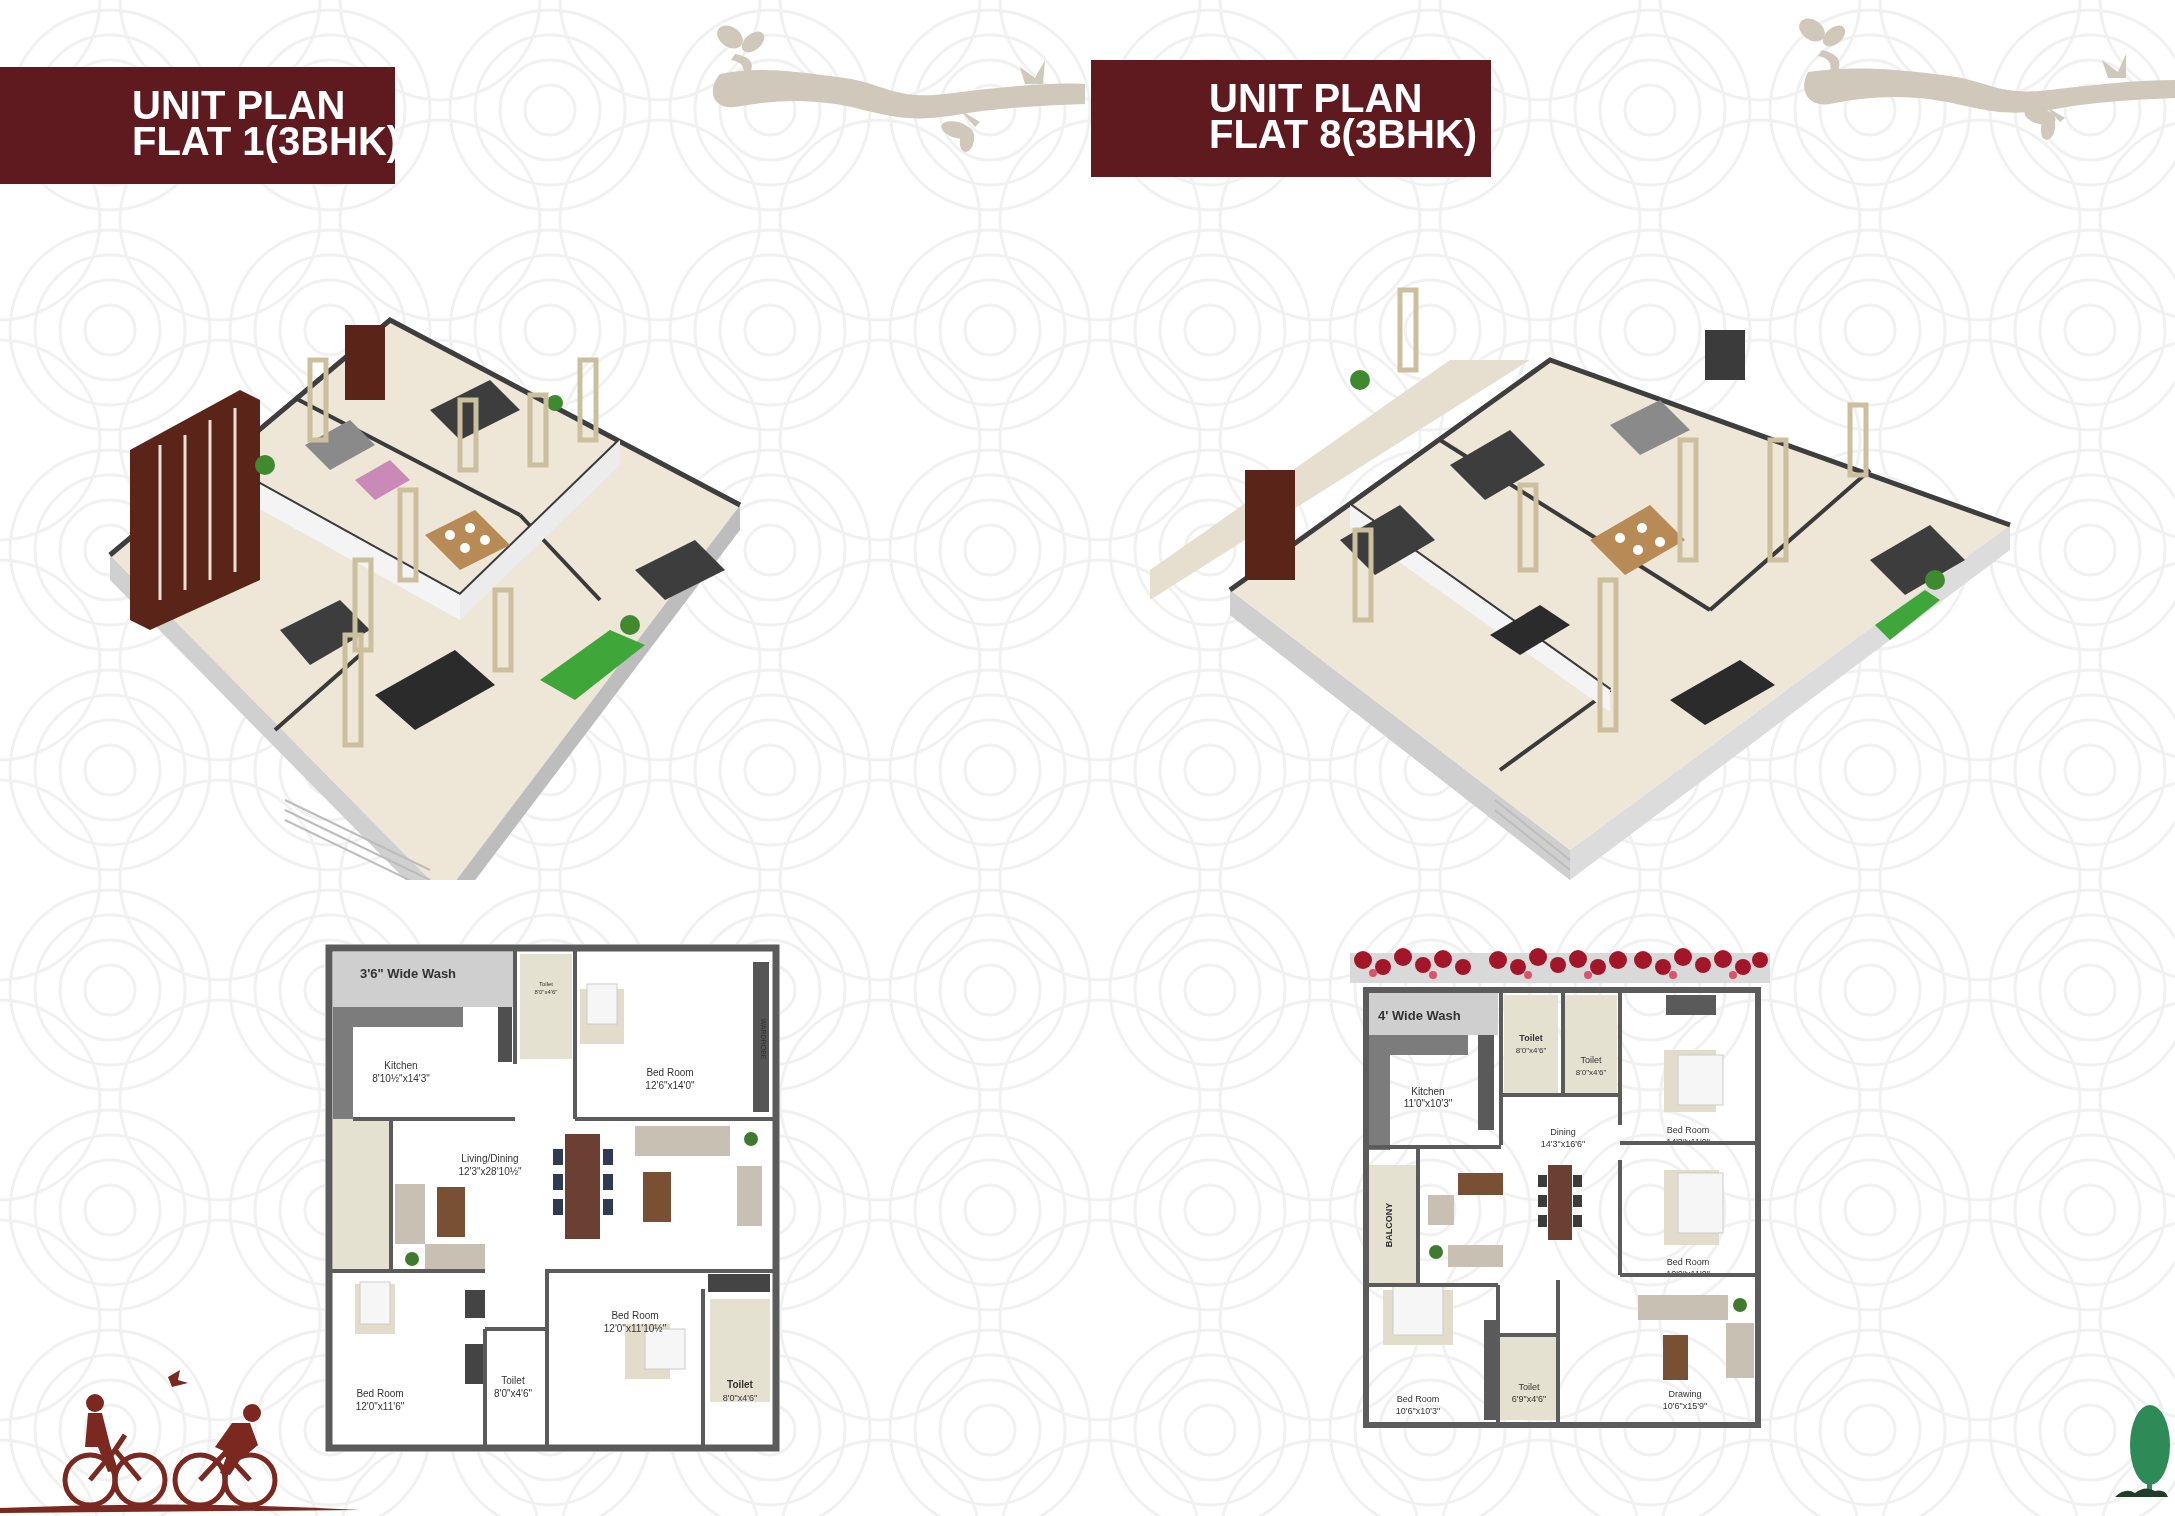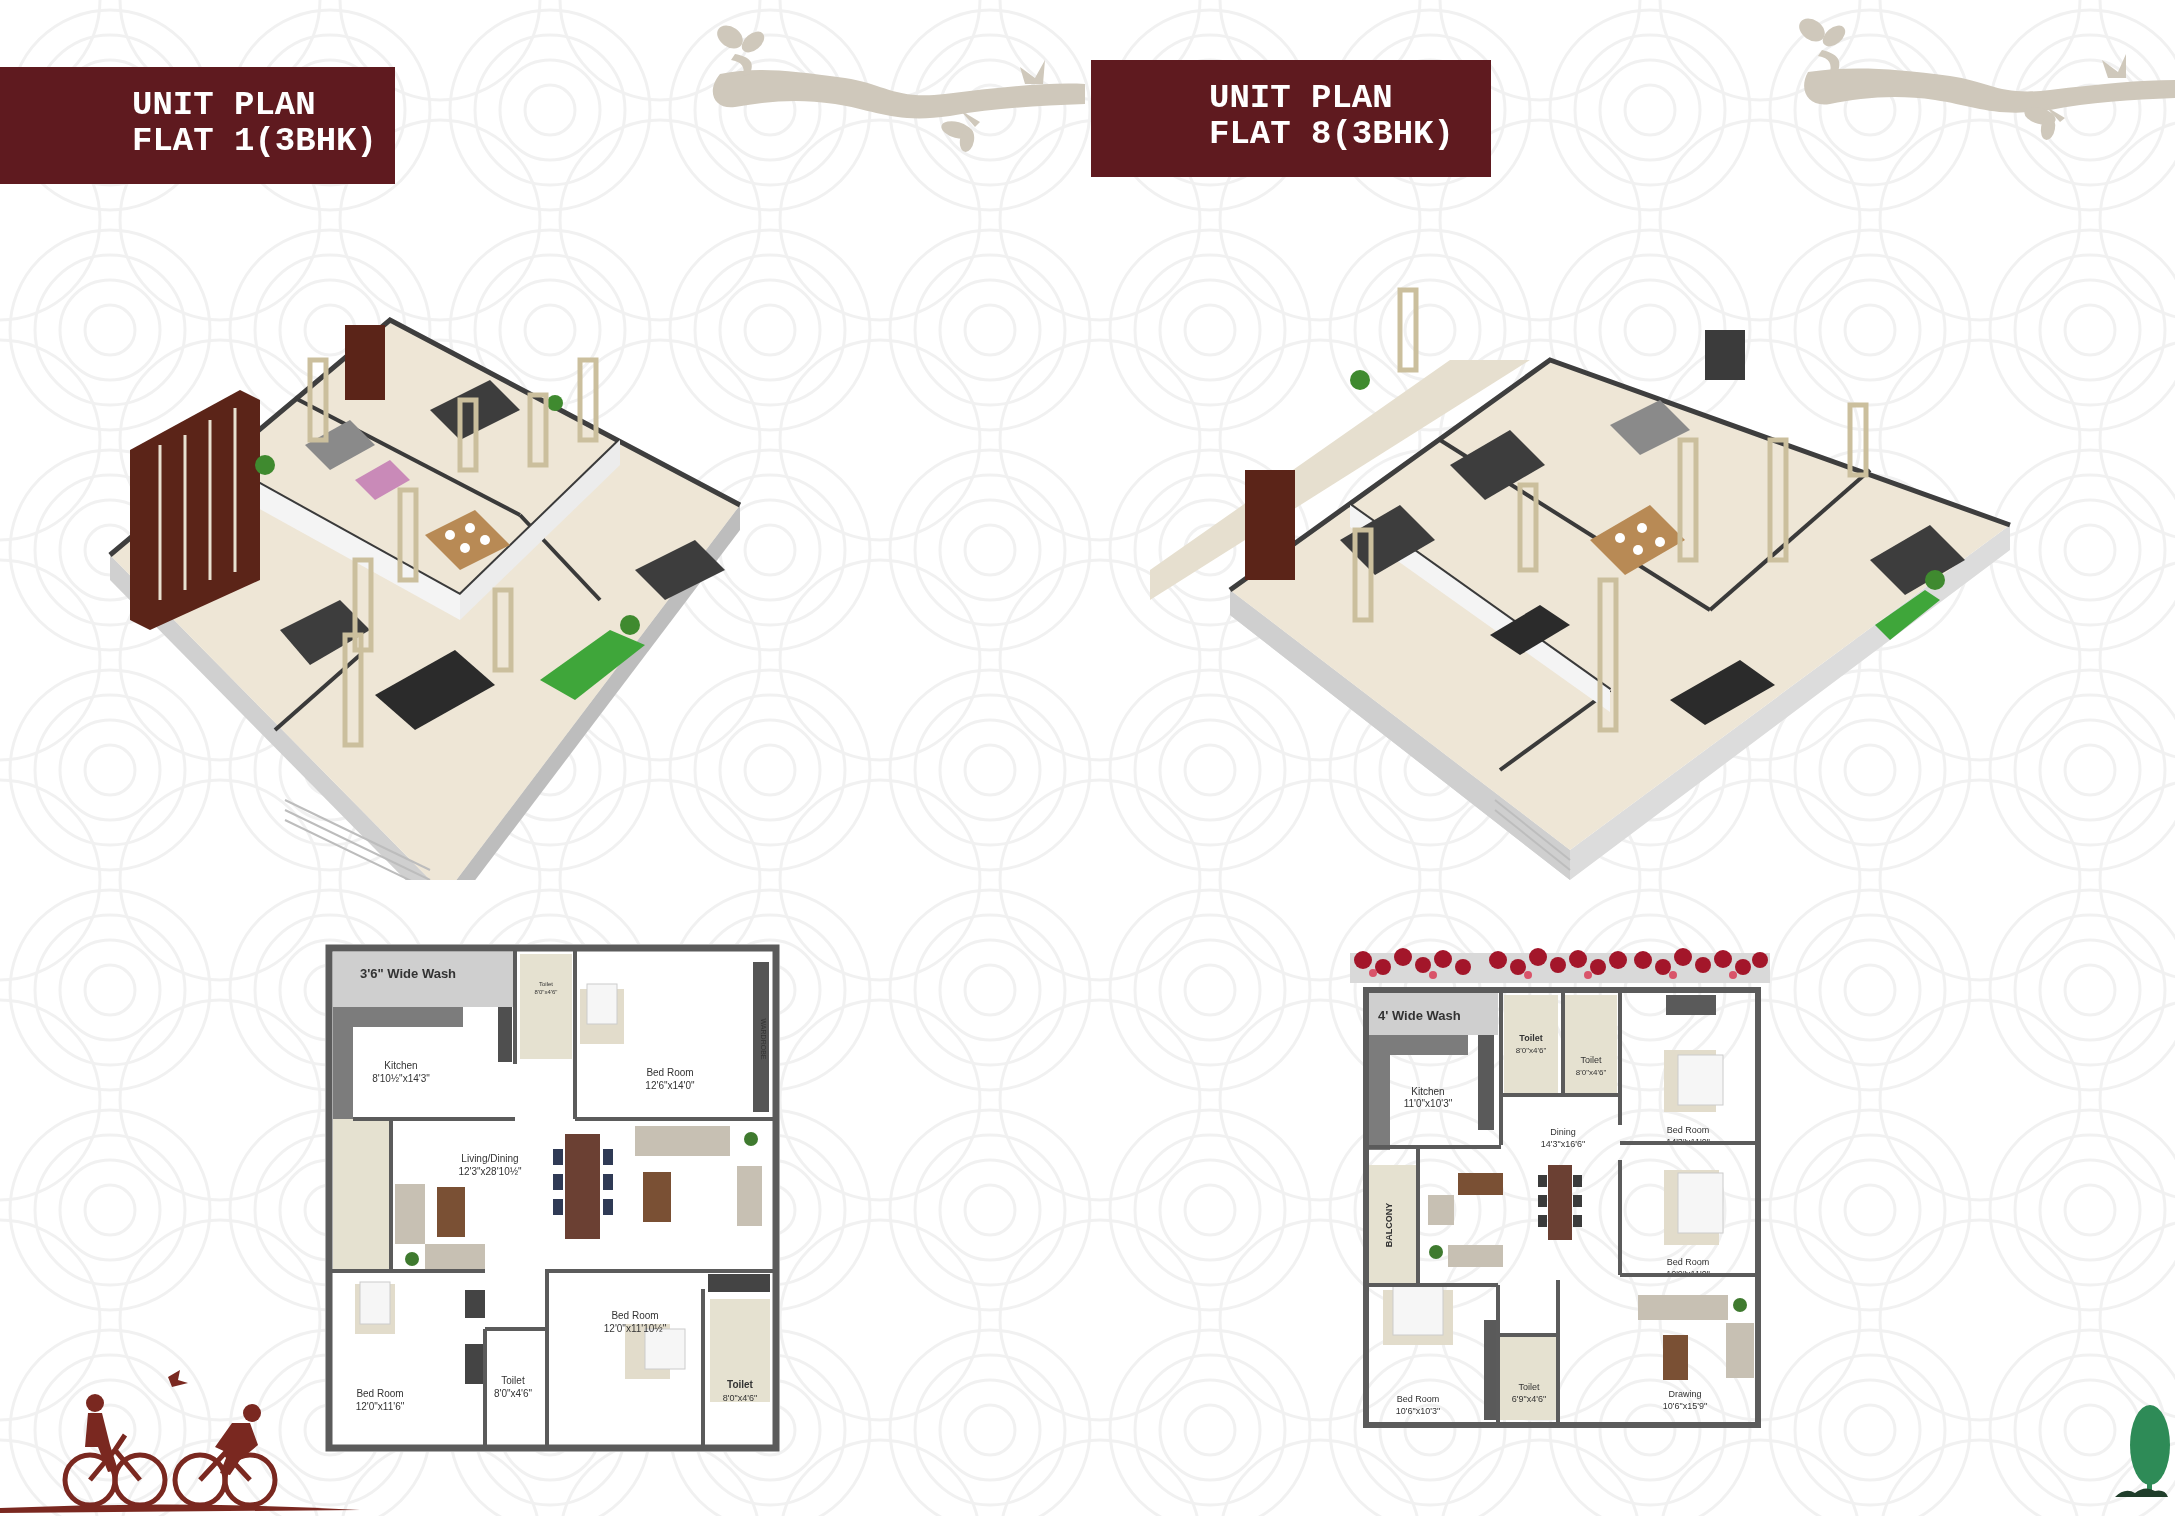--- a/index.html
+++ b/index.html
@@ -1,18 +1,18 @@
 <!DOCTYPE html>
 <html><head>
 <meta charset="utf-8">
 <style>
   html,body{margin:0;padding:0;}
   body{width:2175px;height:1516px;position:relative;overflow:hidden;background:#ffffff;font-family:"Liberation Sans",sans-serif;}
   .bg-pattern{position:absolute;inset:0;z-index:0;}
-  .banner{position:absolute;background:#5f1a1f;color:#fff;font-weight:bold;font-size:34px;line-height:36px;box-sizing:border-box;z-index:3;font-family:Liberation Mono, monospace;}
+  .banner{position:absolute;background:#5f1a1f;color:#fff;font-weight:bold;font-size:40px;line-height:36px;box-sizing:border-box;z-index:3;}
   .banner .t{display:block;white-space:nowrap;}
   .branch{position:absolute;z-index:2;}
   .render{position:absolute;z-index:2;}
   .plan{position:absolute;z-index:2;}
   .plan text{font-family:"Liberation Sans",sans-serif;fill:#333;}
   .decor{position:absolute;z-index:2;}
 </style>
 </head>
 <body>
 

